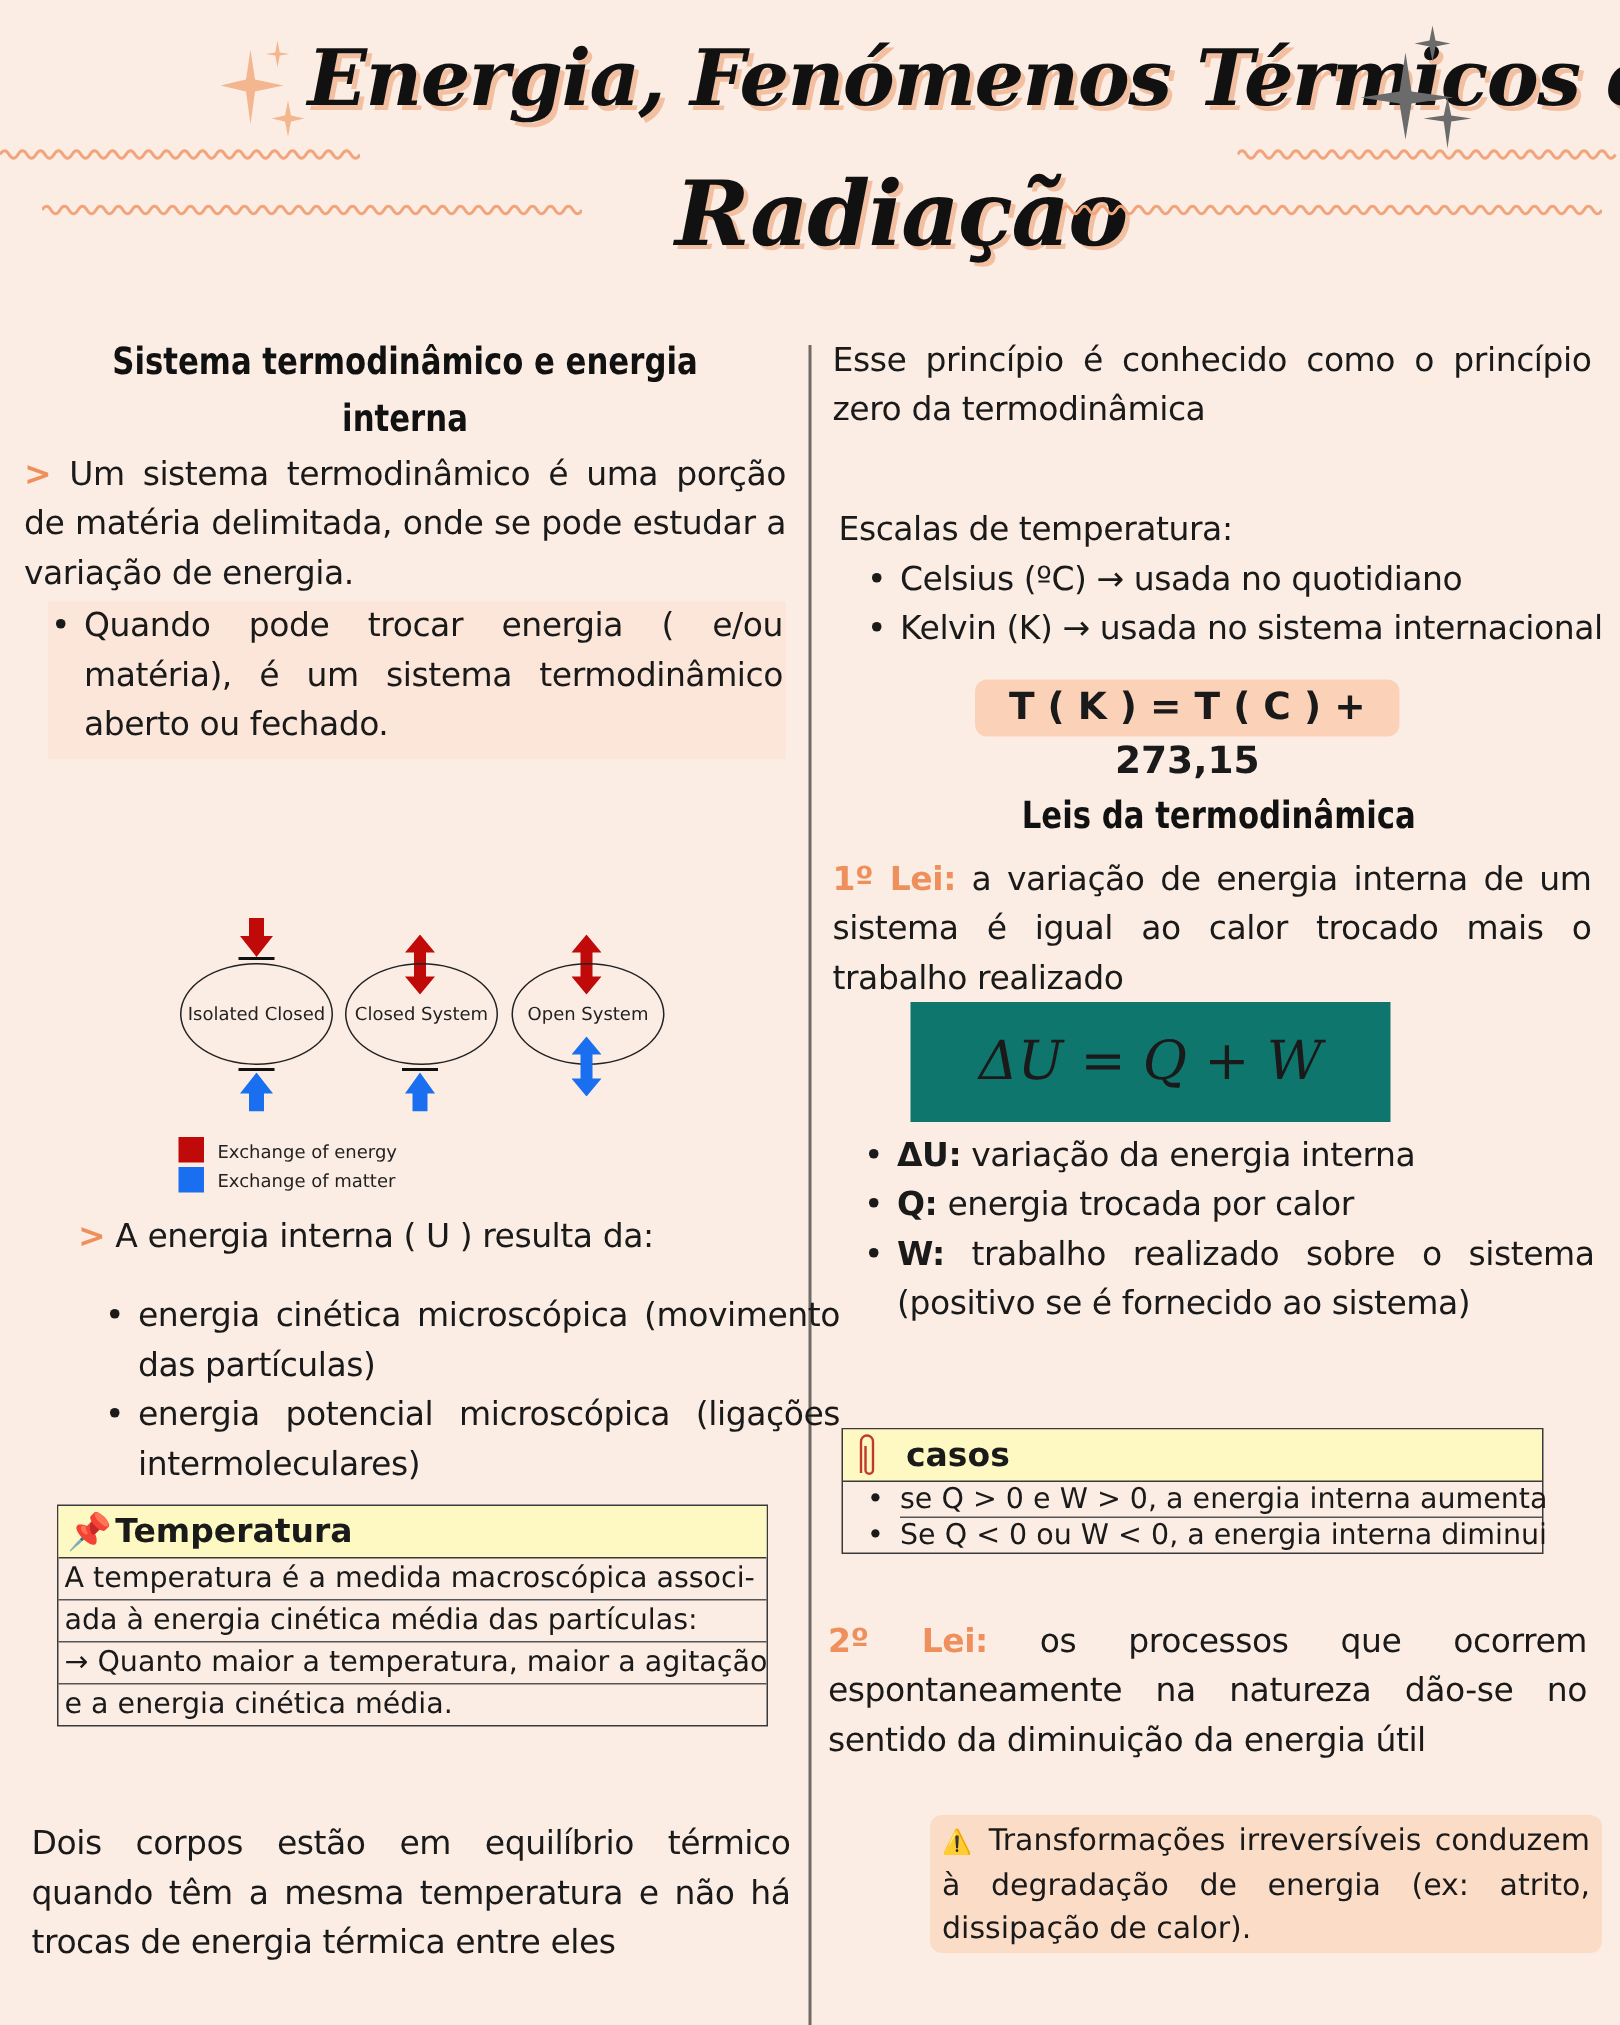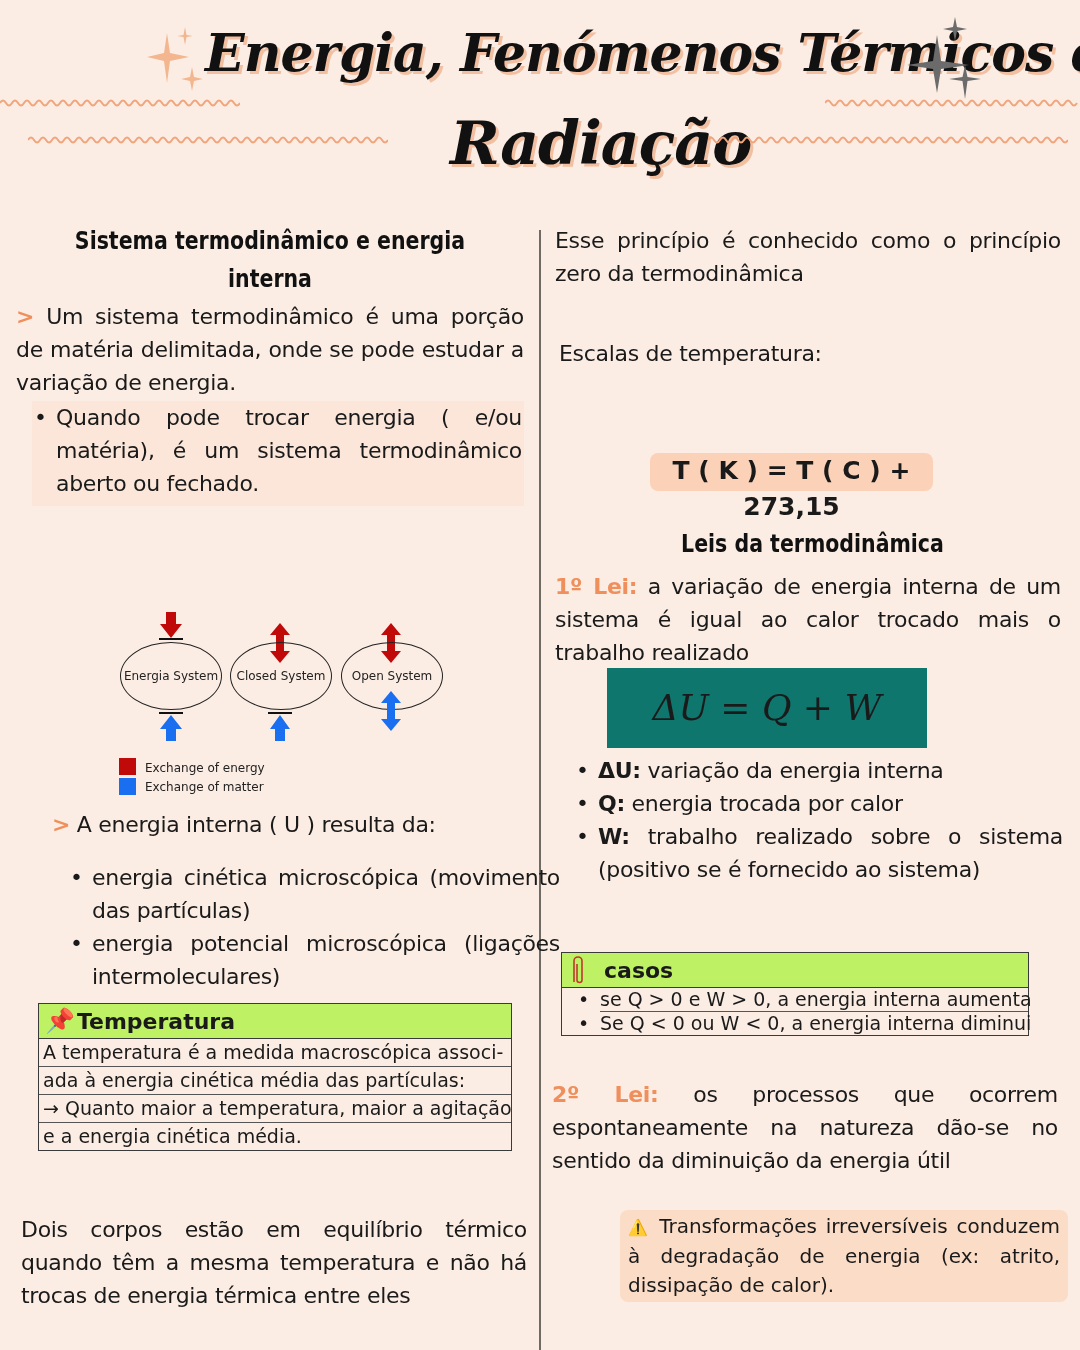--- a/index.html
+++ b/index.html
@@ -32,21 +32,21 @@
 
     
     .ellipse { border:1.5px solid #222; border-radius:50%; background:transparent;
       display:flex; align-items:center; justify-content:center; font-size:12px; color:#222; }
     .bar { height:2px; background:#111; }
     .legend-sq { width:17px; height:17px; }
     .legend-txt { font-size:12px; color:#222; }
 
     
     .tbox { border:1.5px solid #3a3a3a; background:#fcede4; }
-    .tbox .thead { background:#bef264; border-bottom:1.5px solid #3a3a3a;
+    .tbox .thead { background:#fef9c3; border-bottom:1.5px solid #3a3a3a;
       font-weight:bold; font-size:22px; display:flex; align-items:center; }
     .tbox .trow { border-bottom:1px solid #555; font-size:19px; line-height:27px; padding-left:4px; white-space:nowrap; }
     .tbox .trow:last-child { border-bottom:none; }
 
     .formula-pill { background:#fbd2b8; border-radius:8px; font-weight:bold; font-size:25px;
       text-align:center; line-height:36px; }
     .eq-box { background:#0f766e; font-family:"DejaVu Serif", serif; font-style:italic;
       font-size:36px; text-align:center; }
     .warn-box { background:#fbdcc7; border-radius:8px; font-size:20px; line-height:29px;
       padding:2px 8px; text-align:justify; }
@@ -99,21 +99,21 @@
   </div>
 </div>
 
 <div class="abs" style="left:100px;top:605px;width:360px;height:200px;">
 
   <svg class="abs" style="left:60px;top:7px" width="22" height="26">
       <path d="M6 0 H16 V12 H22 L11 26 L0 12 H6 Z" fill="#c00a0a"></path>
     </svg>
   <div class="abs bar" style="left:59px;top:33px;width:24px;"></div>
   <div class="abs ellipse" style="left:20px;top:37px;width:100px;height:66px;">
-      <span>Energia System</span>
+      <span>Isolated Closed</span>
     </div>
   <div class="abs bar" style="left:59px;top:107px;width:24px;"></div>
   <svg class="abs" style="left:60px;top:110px" width="22" height="26">
       <path d="M11 0 L22 14 H16 V26 H6 V14 H0 Z" fill="#1a6ef0"></path>
     </svg>
 
   <svg class="abs" style="left:170px;top:18px" width="20" height="40">
       <path d="M10 0 L20 12 H14 V28 H20 L10 40 L0 28 H6 V12 H0 Z" fill="#c00a0a"></path>
     </svg>
   <div class="abs ellipse" style="left:130px;top:37px;width:100px;height:66px;">
@@ -167,20 +167,22 @@
   <div class="trow">e a energia cinética média.</div>
 </div>
 
 <div class="abs txt" style="left:21px;top:1185px;width:506px;margin-top:28px;">Dois corpos estão em equilíbrio térmico quando têm a mesma temperatura e não há trocas de energia térmica entre eles</div>
 
 <div class="abs txt" style="left:555px;top:224px;width:506px;">Esse princípio é conhecido como o princípio zero da termodinâmica</div>
 
 <div class="abs" style="left:559px;top:337px;width:510px;">
   <div class="txt">Escalas de temperatura:</div>
   <ul class="bul txt" style="padding-left:41px;">
+    <li>Celsius (ºC) → usada no quotidiano</li>
+    <li style="white-space:nowrap;">Kelvin (K) → usada no sistema internacional</li>
   </ul>
 </div>
 
 <div class="abs formula-pill" style="left:650px;top:453px;width:283px;height:38px;">T ( K ) = T ( C ) + 273,15</div>
 
 <div class="abs h-sec" style="left:555px;top:525px;width:515px;">Leis da termodinâmica</div>
 
 <div class="abs txt" style="left:555px;top:570px;width:506px;">
   <span class="accent">1º Lei:</span><span> a variação de energia interna de um sistema é igual ao calor trocado mais o trabalho realizado</span>
 </div>

